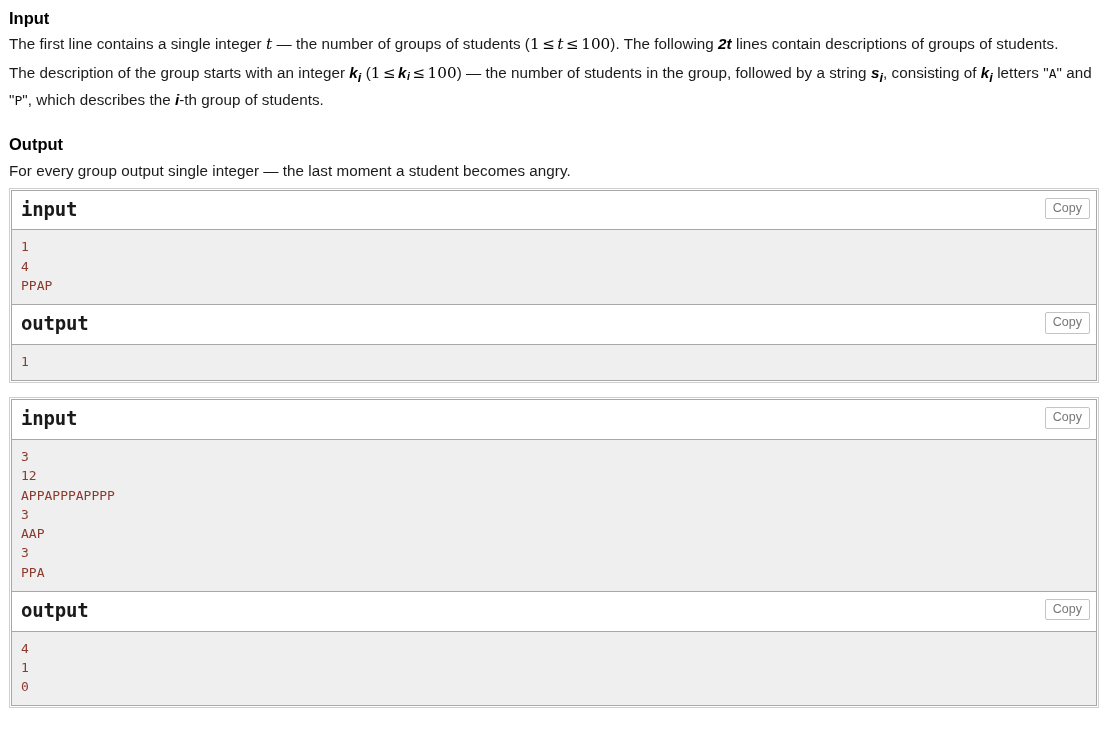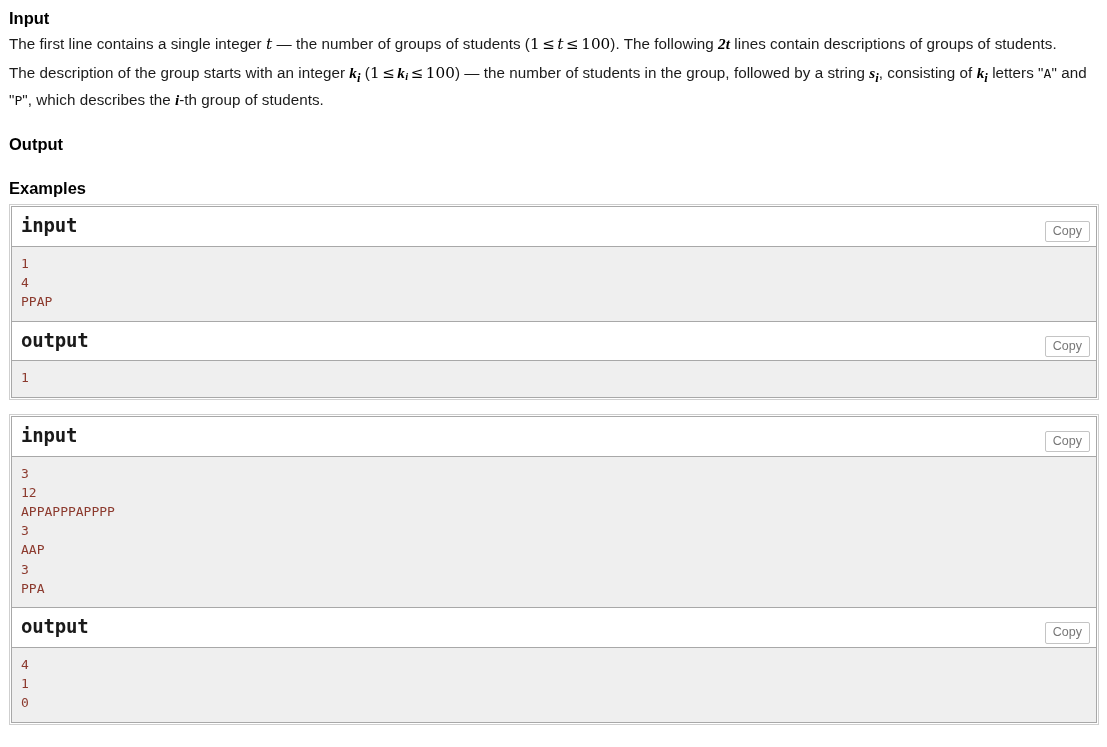--- a/index.html
+++ b/index.html
@@ -61,21 +61,21 @@
     padding: 0 2.5px;
     font-size: 15px;
   }
   .math sub {
     font-size: 10.5px;
     font-style: italic;
     vertical-align: -0.22em;
     margin-left: 0.3px;
   }
   .math-bold {
-    font-family: Liberation Serif, serif;
+    font-family: Liberation Sans, sans-serif;
     font-style: italic;
     font-weight: bold;
     font-size: 15.2px;
     color: #000;
   }
   code.tt {
     font-family: "DejaVu Sans Mono", monospace;
     font-size: 13px;
     color: #111;
   }
@@ -106,21 +106,21 @@
     font-size: 19px;
     color: #1a1a1a;
     padding: 8px 10px 9px 9px;
     background: #ffffff;
     line-height: 1.15;
     letter-spacing: -0.2px;
   }
   .copy-btn {
     position: absolute;
     right: 6px;
-    top: 14px;
+    top: 7px;
     font-family: "Liberation Sans", sans-serif;
     font-size: 12.5px;
     font-weight: normal;
     letter-spacing: 0;
     color: #777777;
     background: #ffffff;
     border: 1px solid #c4c4c4;
     border-radius: 2px;
     padding: 2px 7px 3px 7px;
     line-height: 1.15;
@@ -144,22 +144,22 @@
 
 <div class="page">
 
   <h2 class="section-title">Input</h2>
 
   <p class="body-text"><span>The first line contains a single integer </span><span class="math">t</span><span> — the number of groups of students (</span><span class="math"><span class="num">1</span><span class="op">≤</span><span>t</span><span class="op">≤</span><span class="num">100</span></span><span>). The following </span><span class="math-bold">2t</span><span> lines contain descriptions of groups of students.</span></p>
 
   <p class="body-text"><span>The description of the group starts with an integer </span><span class="math-bold"><span>k</span><sub>i</sub></span><span> (</span><span class="math"><span class="num">1</span><span class="op">≤</span><span class="math-bold"><span>k</span><sub>i</sub></span><span class="op">≤</span><span class="num">100</span></span><span>) — the number of students in the group, followed by a string </span><span class="math-bold"><span>s</span><sub>i</sub></span><span>, consisting of </span><span class="math-bold"><span>k</span><sub>i</sub></span><span> letters "</span><code class="tt">A</code><span>" and "</span><code class="tt">P</code><span>", which describes the </span><span class="math-bold">i</span><span>-th group of students.</span></p>
 
   <h2 class="section-title spaced-top">Output</h2>
-
-  <h2 class="section-title spaced-top">Examples</h2>
+  <p class="body-text">For every group output single integer — the last moment a student becomes angry.</p>
+
 
   <div class="sample-tests">
 
     <div class="sample-test">
       <div class="io-block">
         <div class="io-title">
           <span>input</span>
           <button class="copy-btn">Copy</button>
         </div>
         <pre class="io-pre">1

